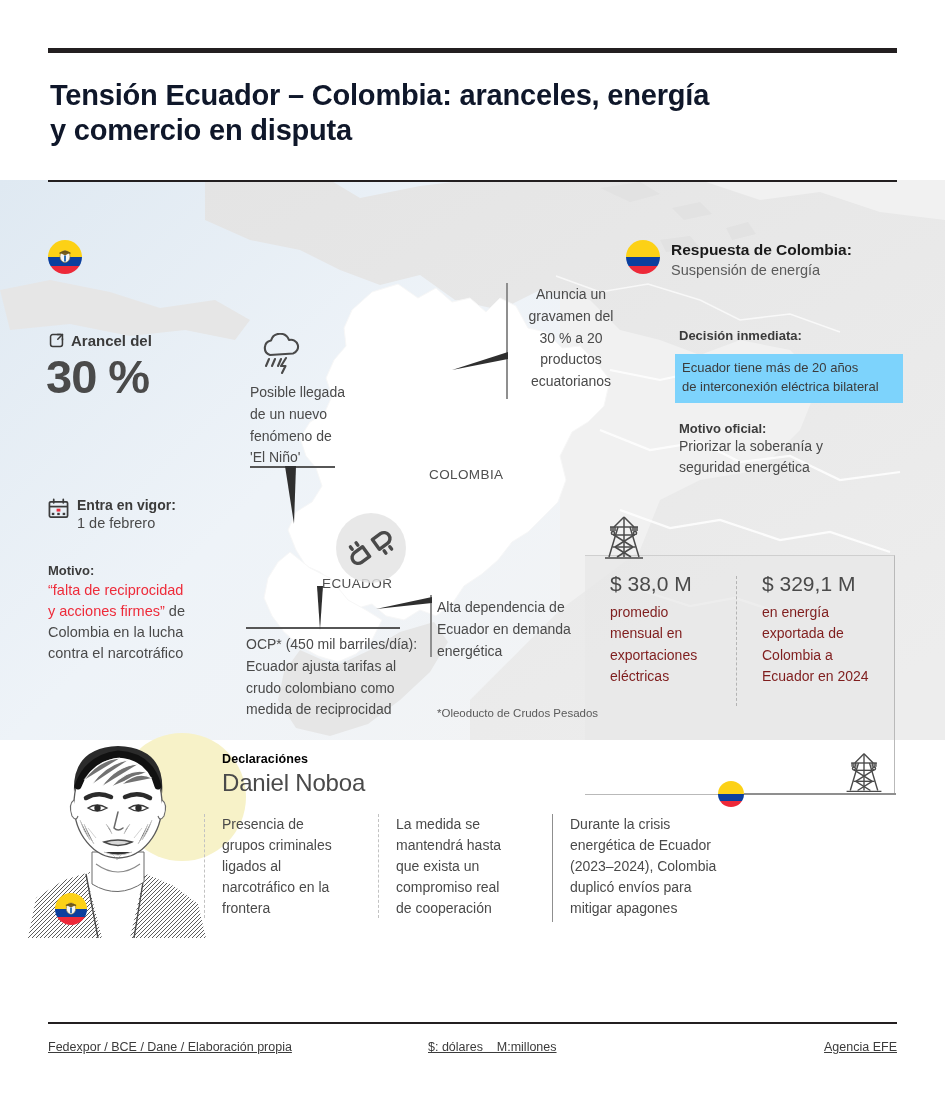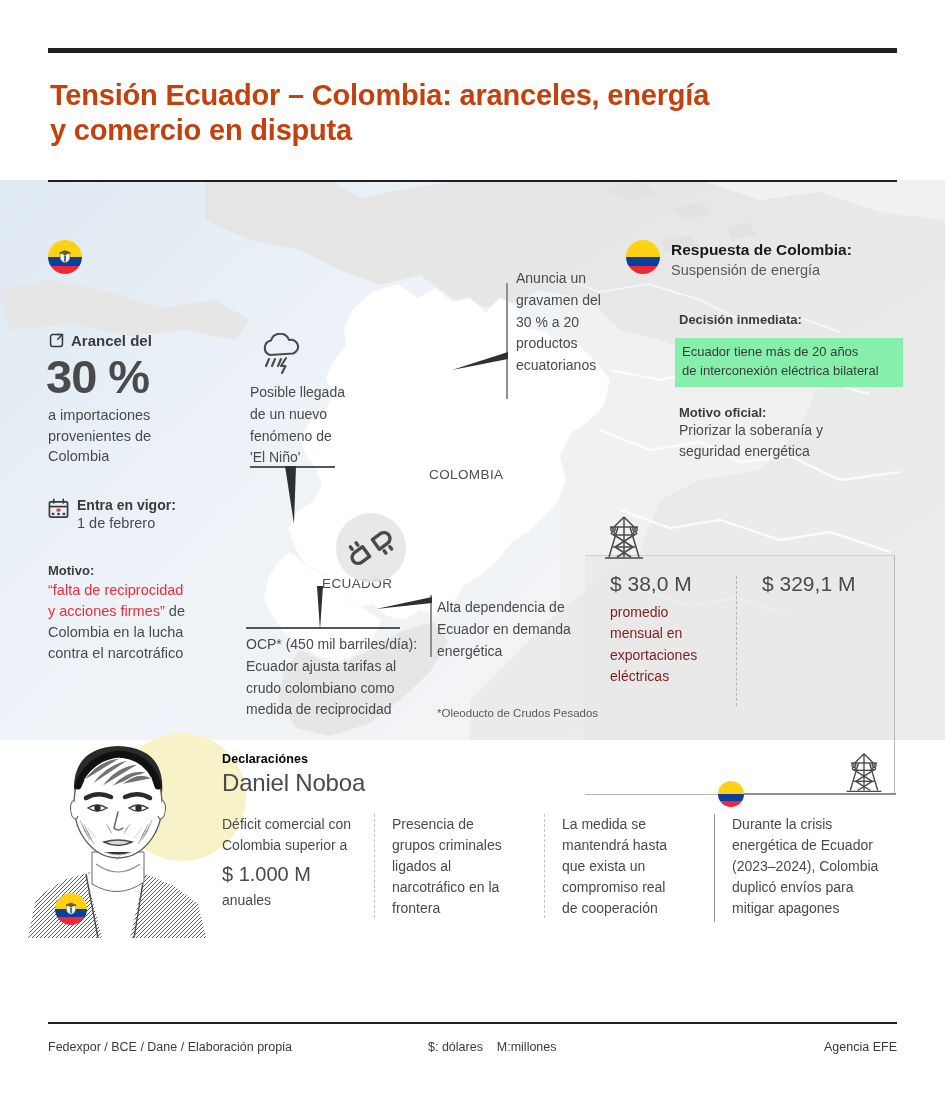--- a/index.html
+++ b/index.html
@@ -50,21 +50,21 @@
   }
   .rule-thin {
     position: absolute; left: 48px; width: 849px;
     height: 2px; background: #231f20; z-index: 4;
   }
 
   
   #title {
     position: absolute; left: 50px; top: 78px; width: 820px;
     font-size: 29px; font-weight: bold; line-height: 1.22;
-    color: #c2410c; letter-spacing: -0.2px; z-index: 5;
+    color: #0f172a; letter-spacing: -0.2px; z-index: 5;
   }
 
   
   .flag-circle {
     width: 34px; height: 34px; border-radius: 50%;
     overflow: hidden; position: relative; flex: 0 0 34px;
   }
   .flag-circle.sm { width: 26px; height: 26px; flex: 0 0 26px; }
   .band { position: absolute; left: 0; width: 100%; }
   .ec-y { top: 0; height: 50%; background: #FCD116; }
@@ -102,45 +102,45 @@
 
   
   .callout { position: absolute; z-index: 6; font-size: 14px; color: #4a4a4a; line-height: 1.56; }
   .callout.small { font-size: 13px; }
 
   #nino-cloud { position: absolute; left: 258px; top: 333px; z-index: 6; }
   #nino-text { left: 250px; top: 382px; width: 105px; }
   #nino-rule { position: absolute; left: 250px; top: 466px; width: 85px; height: 1.5px; background: #565656; z-index: 6; }
   #nino-pointer { position: absolute; left: 283px; top: 466px; z-index: 6; }
 
-  #grav-text { left: 516px; top: 268px; width: 110px; }
+  #grav-text { left: 516px; top: 284px; width: 110px; text-align: center; }
   #grav-bar { position: absolute; left: 506px; top: 283px; width: 2px; height: 116px; background: #8f8f8f; z-index: 6; }
   #grav-pointer { position: absolute; left: 452px; top: 350px; z-index: 6; }
 
   #label-colombia { position: absolute; left: 429px; top: 467px; font-size: 13.5px; color: #4f4f4f; letter-spacing: 0.4px; z-index: 6; }
   #label-ecuador { position: absolute; left: 322px; top: 576px; font-size: 13.5px; color: #4f4f4f; letter-spacing: 0.4px; z-index: 6; }
 
   #plug-icon { position: absolute; left: 335px; top: 512px; z-index: 6; }
 
   #ocp-rule { position: absolute; left: 246px; top: 627px; width: 154px; height: 1.5px; background: #565656; z-index: 6; }
   #ocp-pointer { position: absolute; left: 311px; top: 586px; z-index: 6; }
   #ocp-text { left: 246px; top: 634px; width: 190px; }
 
   #dep-bar { position: absolute; left: 430px; top: 595px; width: 1.5px; height: 62px; background: #8f8f8f; z-index: 6; }
   #dep-pointer { position: absolute; left: 376px; top: 595px; z-index: 6; }
   #dep-text { left: 437px; top: 597px; width: 135px; }
 
   #ocp-foot { left: 437px; top: 705px; width: 200px; font-size: 11.5px; color: #5a5a5a; }
 
   
-  #right-col { position: absolute; left: 679px; top: 312px; width: 225px; z-index: 6; }
+  #right-col { position: absolute; left: 679px; top: 328px; width: 225px; z-index: 6; }
   .rc-label { font-size: 13px; font-weight: bold; color: #3b3b3b; }
   .rc-text { font-size: 14px; color: #4a4a4a; line-height: 1.5; }
   .highlight {
-    background: #86efac; padding: 5px 7px 6px 7px;
+    background: #7dd3fc; padding: 5px 7px 6px 7px;
     font-size: 13px; color: #3b3b3b; line-height: 1.45;
     margin: 11px 16px 0 -4px; width: 228px;
   }
   .rc-gap { height: 18px; }
 
   
   #tower-1 { position: absolute; left: 600px; top: 513px; z-index: 7; }
   #tower-2 { position: absolute; left: 842px; top: 750px; z-index: 7; }
   #money-row { position: absolute; left: 610px; top: 572px; width: 275px; display: flex; z-index: 7; }
   .money-cell { width: 122px; }
@@ -172,21 +172,21 @@
   .decl-sep {
     position: absolute; left: -18px; top: 0; width: 0; height: 104px;
     border-left: 1.5px dashed #c2c2c2;
   }
   .decl-sep.solid { border-left: 1.5px solid #8f8f8f; height: 108px; }
   .decl-money { font-size: 20px; color: #4a4a4a; margin: 3px 0 1px; }
   #decl-flag { position: absolute; left: 718px; top: 781px; z-index: 8; }
   #decl-flag-line { position: absolute; left: 744px; top: 793px; width: 152px; height: 1.5px; background: #8f8f8f; z-index: 7; }
 
   
-  #footer { position: absolute; left: 48px; top: 1040px; width: 849px; display: flex; z-index: 6; }
+  #footer { position: absolute; left: 48px; top: 1040px; width: 849px; display: flex; z-index: 6; text-decoration: underline; }
   .foot-text { font-size: 12.5px; color: #3b3b3b; }
   #foot-src { width: 380px; }
   #foot-mid { width: 300px; }
   #foot-right { width: 169px; text-align: right; }
 </style>
 </head>
 <body>
 
 <div id="map-layer">
   <svg width="945" height="560" viewBox="0 0 945 560" xmlns="http://www.w3.org/2000/svg">
@@ -284,23 +284,20 @@
 <div id="left-col">
   <div class="arancel-row">
     <svg width="17" height="17" viewBox="0 0 20 20">
       <path d="M15 3 H5.5 A2.5 2.5 0 0 0 3 5.5 V14.5 A2.5 2.5 0 0 0 5.5 17 H14.5 A2.5 2.5 0 0 0 17 14.5 V8" fill="none" stroke="#3b3b3b" stroke-width="1.8" stroke-linecap="round"></path>
       <path d="M11 3 H17 V9" fill="none" stroke="#3b3b3b" stroke-width="1.8" stroke-linecap="round" stroke-linejoin="round"></path>
       <path d="M17 3 L11.5 8.5" fill="none" stroke="#3b3b3b" stroke-width="1.8" stroke-linecap="round"></path>
     </svg>
     <span class="arancel-label">Arancel del</span>
   </div>
   <div class="big-pct">30 %</div>
-  <div class="left-body" style="white-space:pre-line">a importaciones
-provenientes de
-Colombia</div>
 </div>
 
 <div id="vigor">
   <svg width="21" height="21" viewBox="0 0 22 22" style="margin-top:1px">
     <rect x="1.5" y="4" width="19" height="16" rx="1.4" fill="none" stroke="#3b3b3b" stroke-width="1.8"></rect>
     <path d="M1.5 9 H20.5" stroke="#3b3b3b" stroke-width="1.8"></path>
     <path d="M6 1.5 V5 M16 1.5 V5" stroke="#3b3b3b" stroke-width="1.8" stroke-linecap="round"></path>
     <rect x="9" y="11.2" width="4" height="3" fill="#EE2B3A"></rect>
     <rect x="4" y="15.5" width="2.6" height="2.4" fill="#3b3b3b"></rect>
     <rect x="9.7" y="15.5" width="2.6" height="2.4" fill="#3b3b3b"></rect>
@@ -409,20 +406,24 @@
 <div id="money-row">
   <div class="money-cell">
     <div class="money-big">$ 38,0 M</div>
     <div class="money-sub" style="white-space:pre-line">promedio
 mensual en
 exportaciones
 eléctricas</div>
   </div>
   <div class="money-cell">
     <div class="money-big">$ 329,1 M</div>
+    <div class="money-sub" style="white-space:pre-line">en energía
+exportada de
+Colombia a
+Ecuador en 2024</div>
   </div>
 </div>
 <div class="money-div"></div>
 
 <svg id="tower-2" width="44" height="48" viewBox="0 0 48 52">
   <g stroke="#4a4a4a" stroke-width="1.5" fill="none">
     <path d="M24 4 L24 44"></path>
     <path d="M24 4 L14 14 M24 4 L34 14"></path>
     <path d="M10 14 H38"></path>
     <path d="M13 22 H35"></path>
@@ -531,26 +532,20 @@
   <div class="flag-circle sm">
     <div class="band co-y"></div>
       <div class="band co-b"></div>
       <div class="band co-r"></div>
   </div>
 </div>
 <div id="decl-flag-line"></div>
 
 <div id="decl-cols">
   <div class="decl-col">
-    <span style="white-space:pre-line">Déficit comercial con
-Colombia superior a</span>
-    <div class="decl-money">$ 1.000 M</div>
-    <span>anuales</span>
-  </div>
-  <div class="decl-col">
     <div class="decl-sep"></div>
     <span style="white-space:pre-line">Presencia de
 grupos criminales
 ligados al
 narcotráfico en la
 frontera</span>
   </div>
   <div class="decl-col">
     <div class="decl-sep"></div>
     <span style="white-space:pre-line">La medida se

